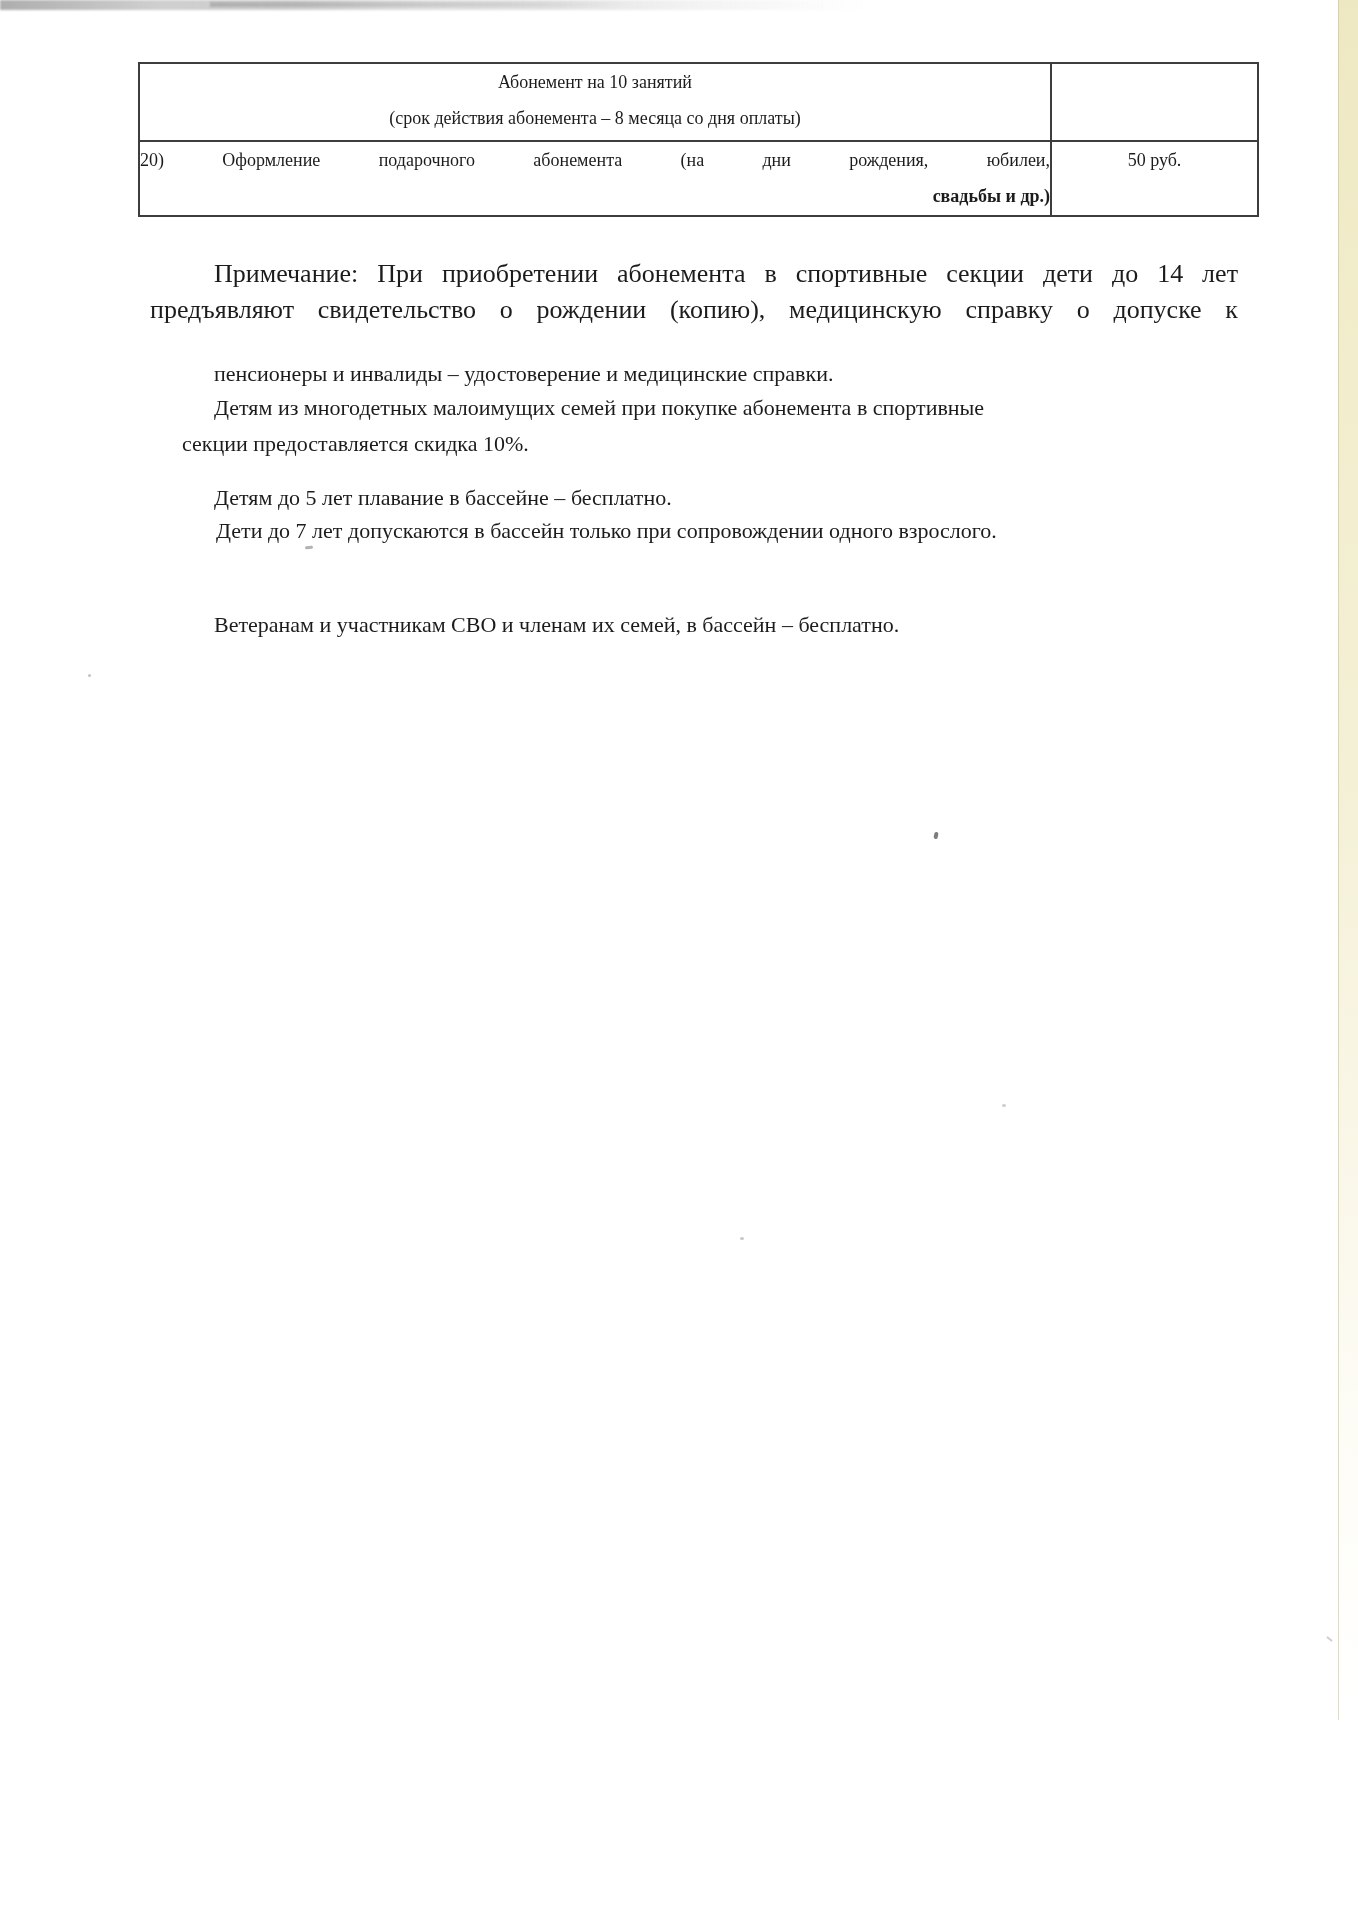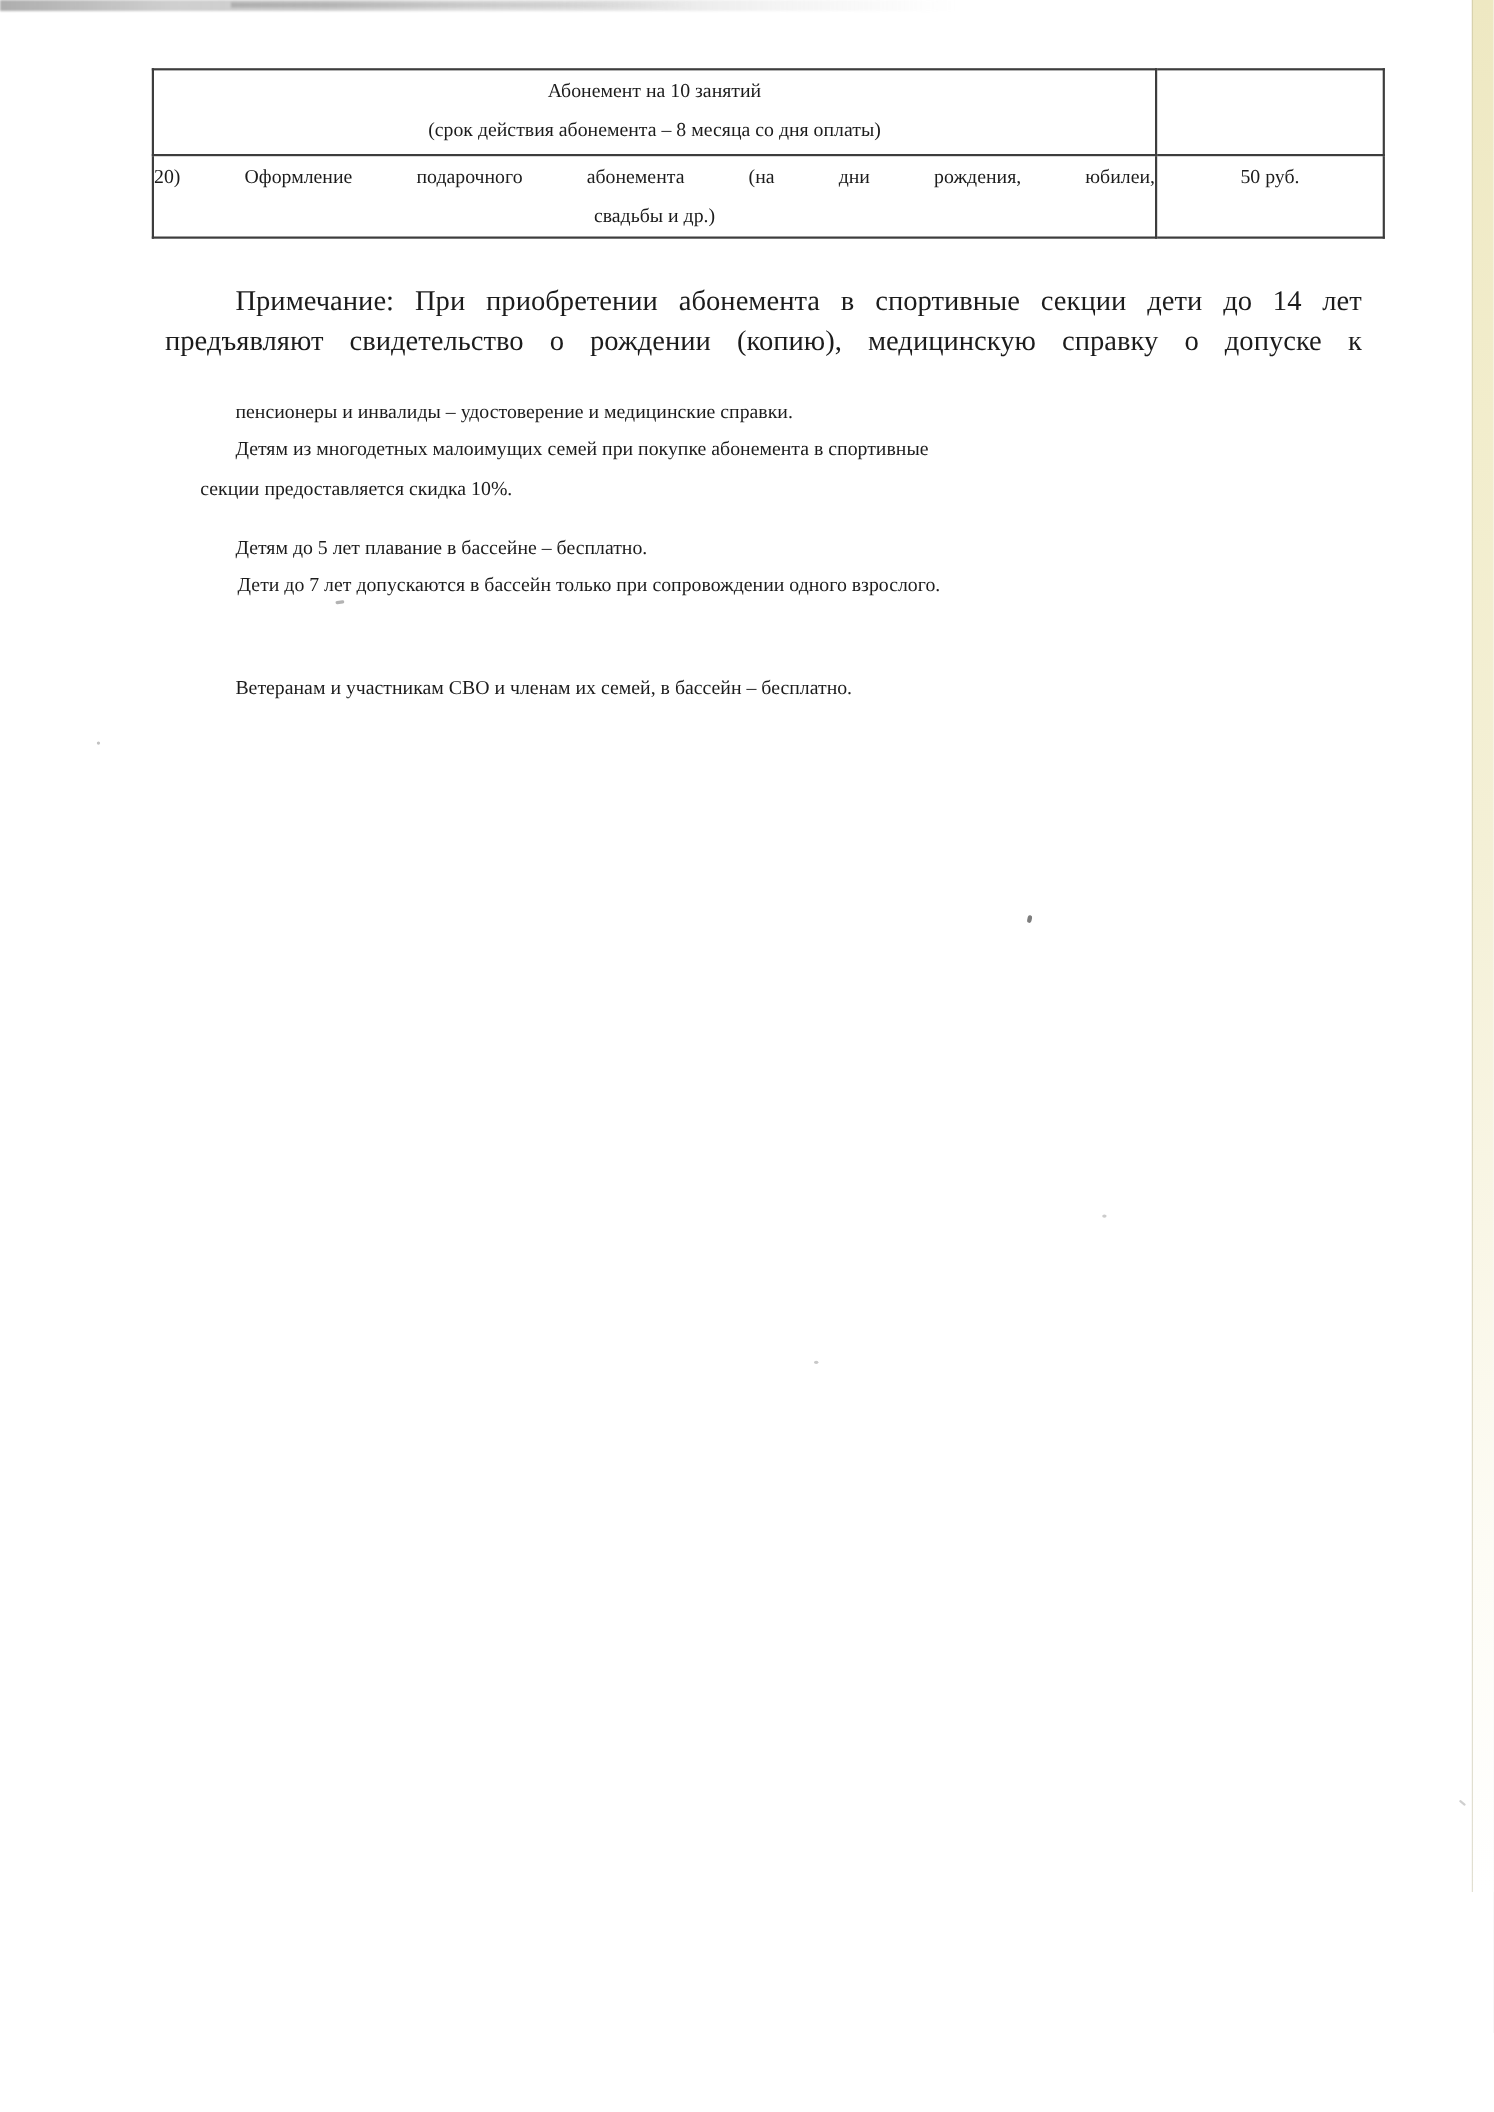--- a/index.html
+++ b/index.html
@@ -51,25 +51,25 @@
   }
   table.price-table td{
     border:2px solid #3d3d3d;
     vertical-align:top;
     padding:0;
   }
   td.hdr-cell{padding-top:4px;padding-bottom:4px;}
   .hdr-line{text-align:center;}
   td.item-cell{padding:3px 12px 4px 16px;}
   .item-line1{text-align:justify;text-align-last:justify;}
-  .item-line2{text-align:center;padding-left:0px;}
+  .item-line2{text-align:right;padding-left:0px;font-weight:bold;}
   td.price-cell{text-align:center;padding-top:5px;}
 
   
-  .line{position:absolute;font-size:18px;line-height:36px;white-space:nowrap;}
+  .line{position:absolute;font-size:22px;line-height:36px;white-space:nowrap;}
   .just{white-space:normal;text-align:justify;text-align-last:justify;}
   .b{font-weight:normal;}
   .p1line{position:absolute;left:150px;width:1088px;font-size:26px;line-height:36px;}
 </style>
 </head>
 <body>
 
 <div class="page">
 
   <div class="scan-top-edge"></div>

